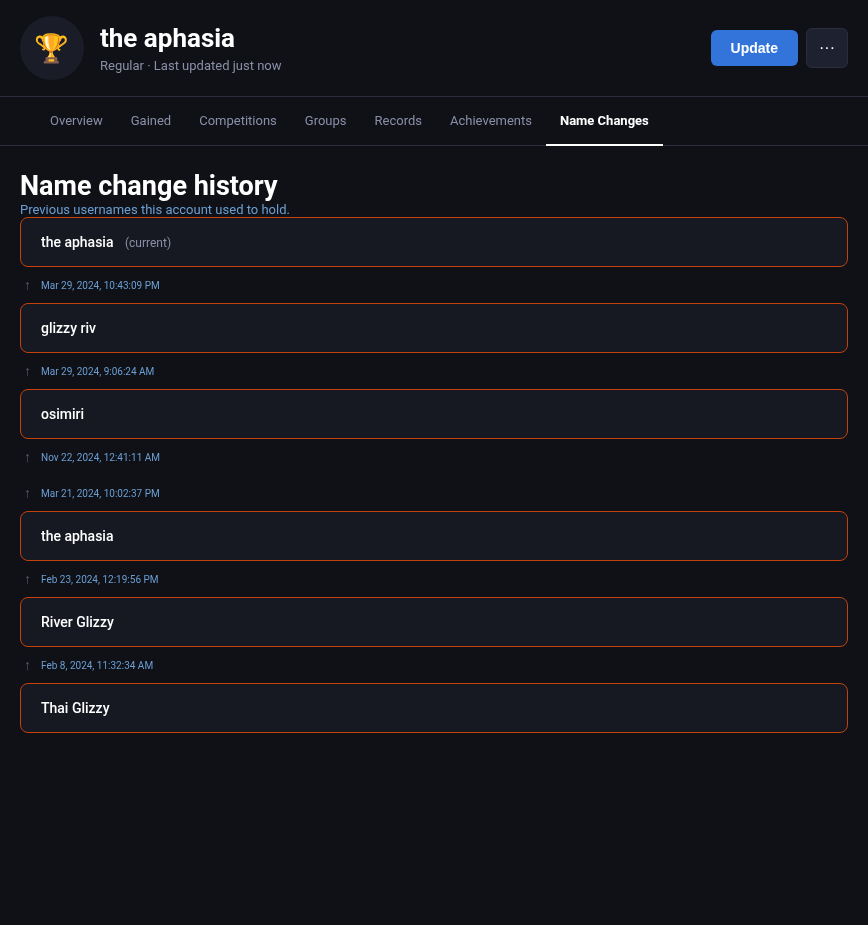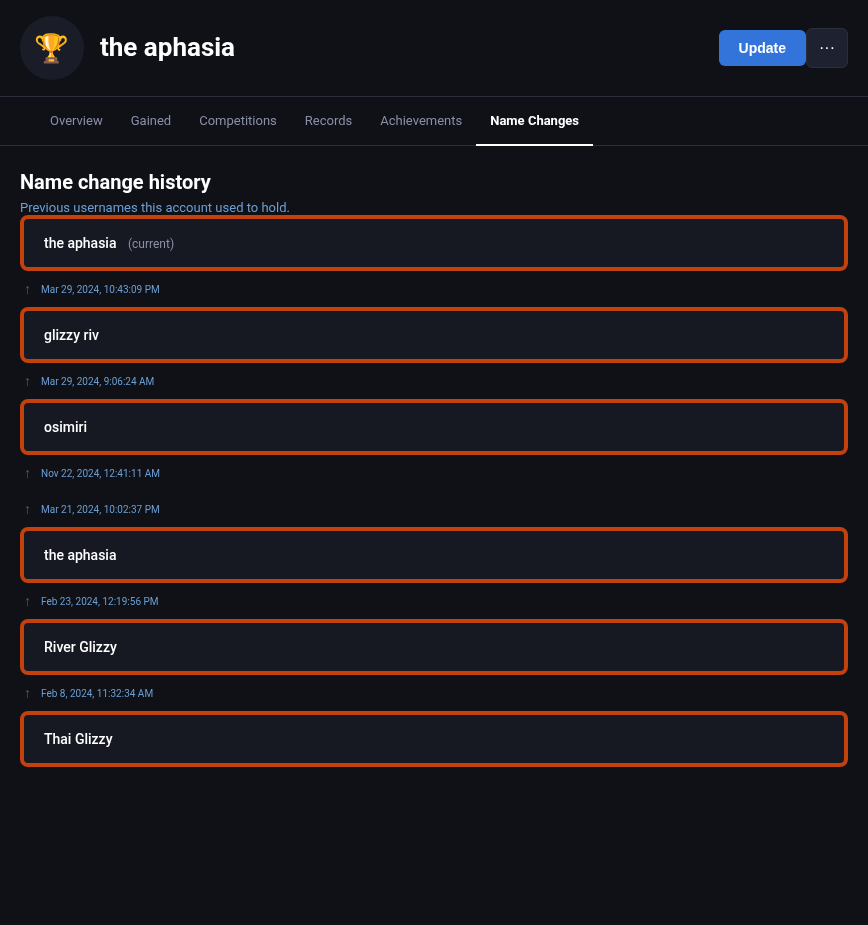--- a/index.html
+++ b/index.html
@@ -55,21 +55,21 @@
 
     .header-subtitle {
       font-size: 13px;
       color: #8a8fa8;
       margin-top: 3px;
     }
 
     .header-actions {
       display: flex;
       align-items: center;
-      gap: 0;
+      gap: 8px;
     }
 
     .update-button {
       background-color: #3374db;
       color: #ffffff;
       border: none;
       border-radius: 6px;
       padding: 10px 20px;
       font-size: 14px;
       font-weight: 600;
@@ -114,39 +114,39 @@
       border-bottom: 2px solid #ffffff;
       font-weight: 700;
     }
 
     
     .main {
       padding: 24px 20px;
     }
 
     .section-title {
-      font-size: 20px;
+      font-size: 27px;
       font-weight: 700;
       color: #ffffff;
-      margin-bottom: 6px;
+      margin-bottom: 0;
     }
 
     .section-subtitle {
       font-size: 13px;
       color: #8a8fa8;
     }
 
     .section-subtitle span {
       color: #6b9fd4;
     }
 
     
     .name-entry {
       background-color: #161922;
-      border: 4px solid #c2410c;
+      border: 1px solid #c2410c;
       border-radius: 8px;
       padding: 16px 20px;
       font-size: 14px;
       font-weight: 500;
       color: #ffffff;
     }
 
     .name-entry .current-badge {
       font-size: 12px;
       color: #8a8fa8;
@@ -173,31 +173,33 @@
   </style>
 </head>
 <body>
 
 <div class="header">
   <div class="avatar">
     <span class="avatar-icon">🏆</span>
   </div>
   <div class="header-info">
     <div class="header-title">the aphasia</div>
+    <div class="header-subtitle">Regular · Last updated just now</div>
   </div>
   <div class="header-actions">
     <button class="update-button">Update</button>
     <button class="more-button">···</button>
   </div>
 </div>
 
 <nav class="nav">
   <a class="nav-item">Overview</a>
   <a class="nav-item">Gained</a>
   <a class="nav-item">Competitions</a>
+  <a class="nav-item">Groups</a>
   <a class="nav-item">Records</a>
   <a class="nav-item">Achievements</a>
   <a class="nav-item active">Name Changes</a>
 </nav>
 
 <div class="main">
   <h2 class="section-title">Name change history</h2>
   <p class="section-subtitle">
     <span>Previous usernames this account </span><span>used to hold</span><span>.</span>
   </p>

